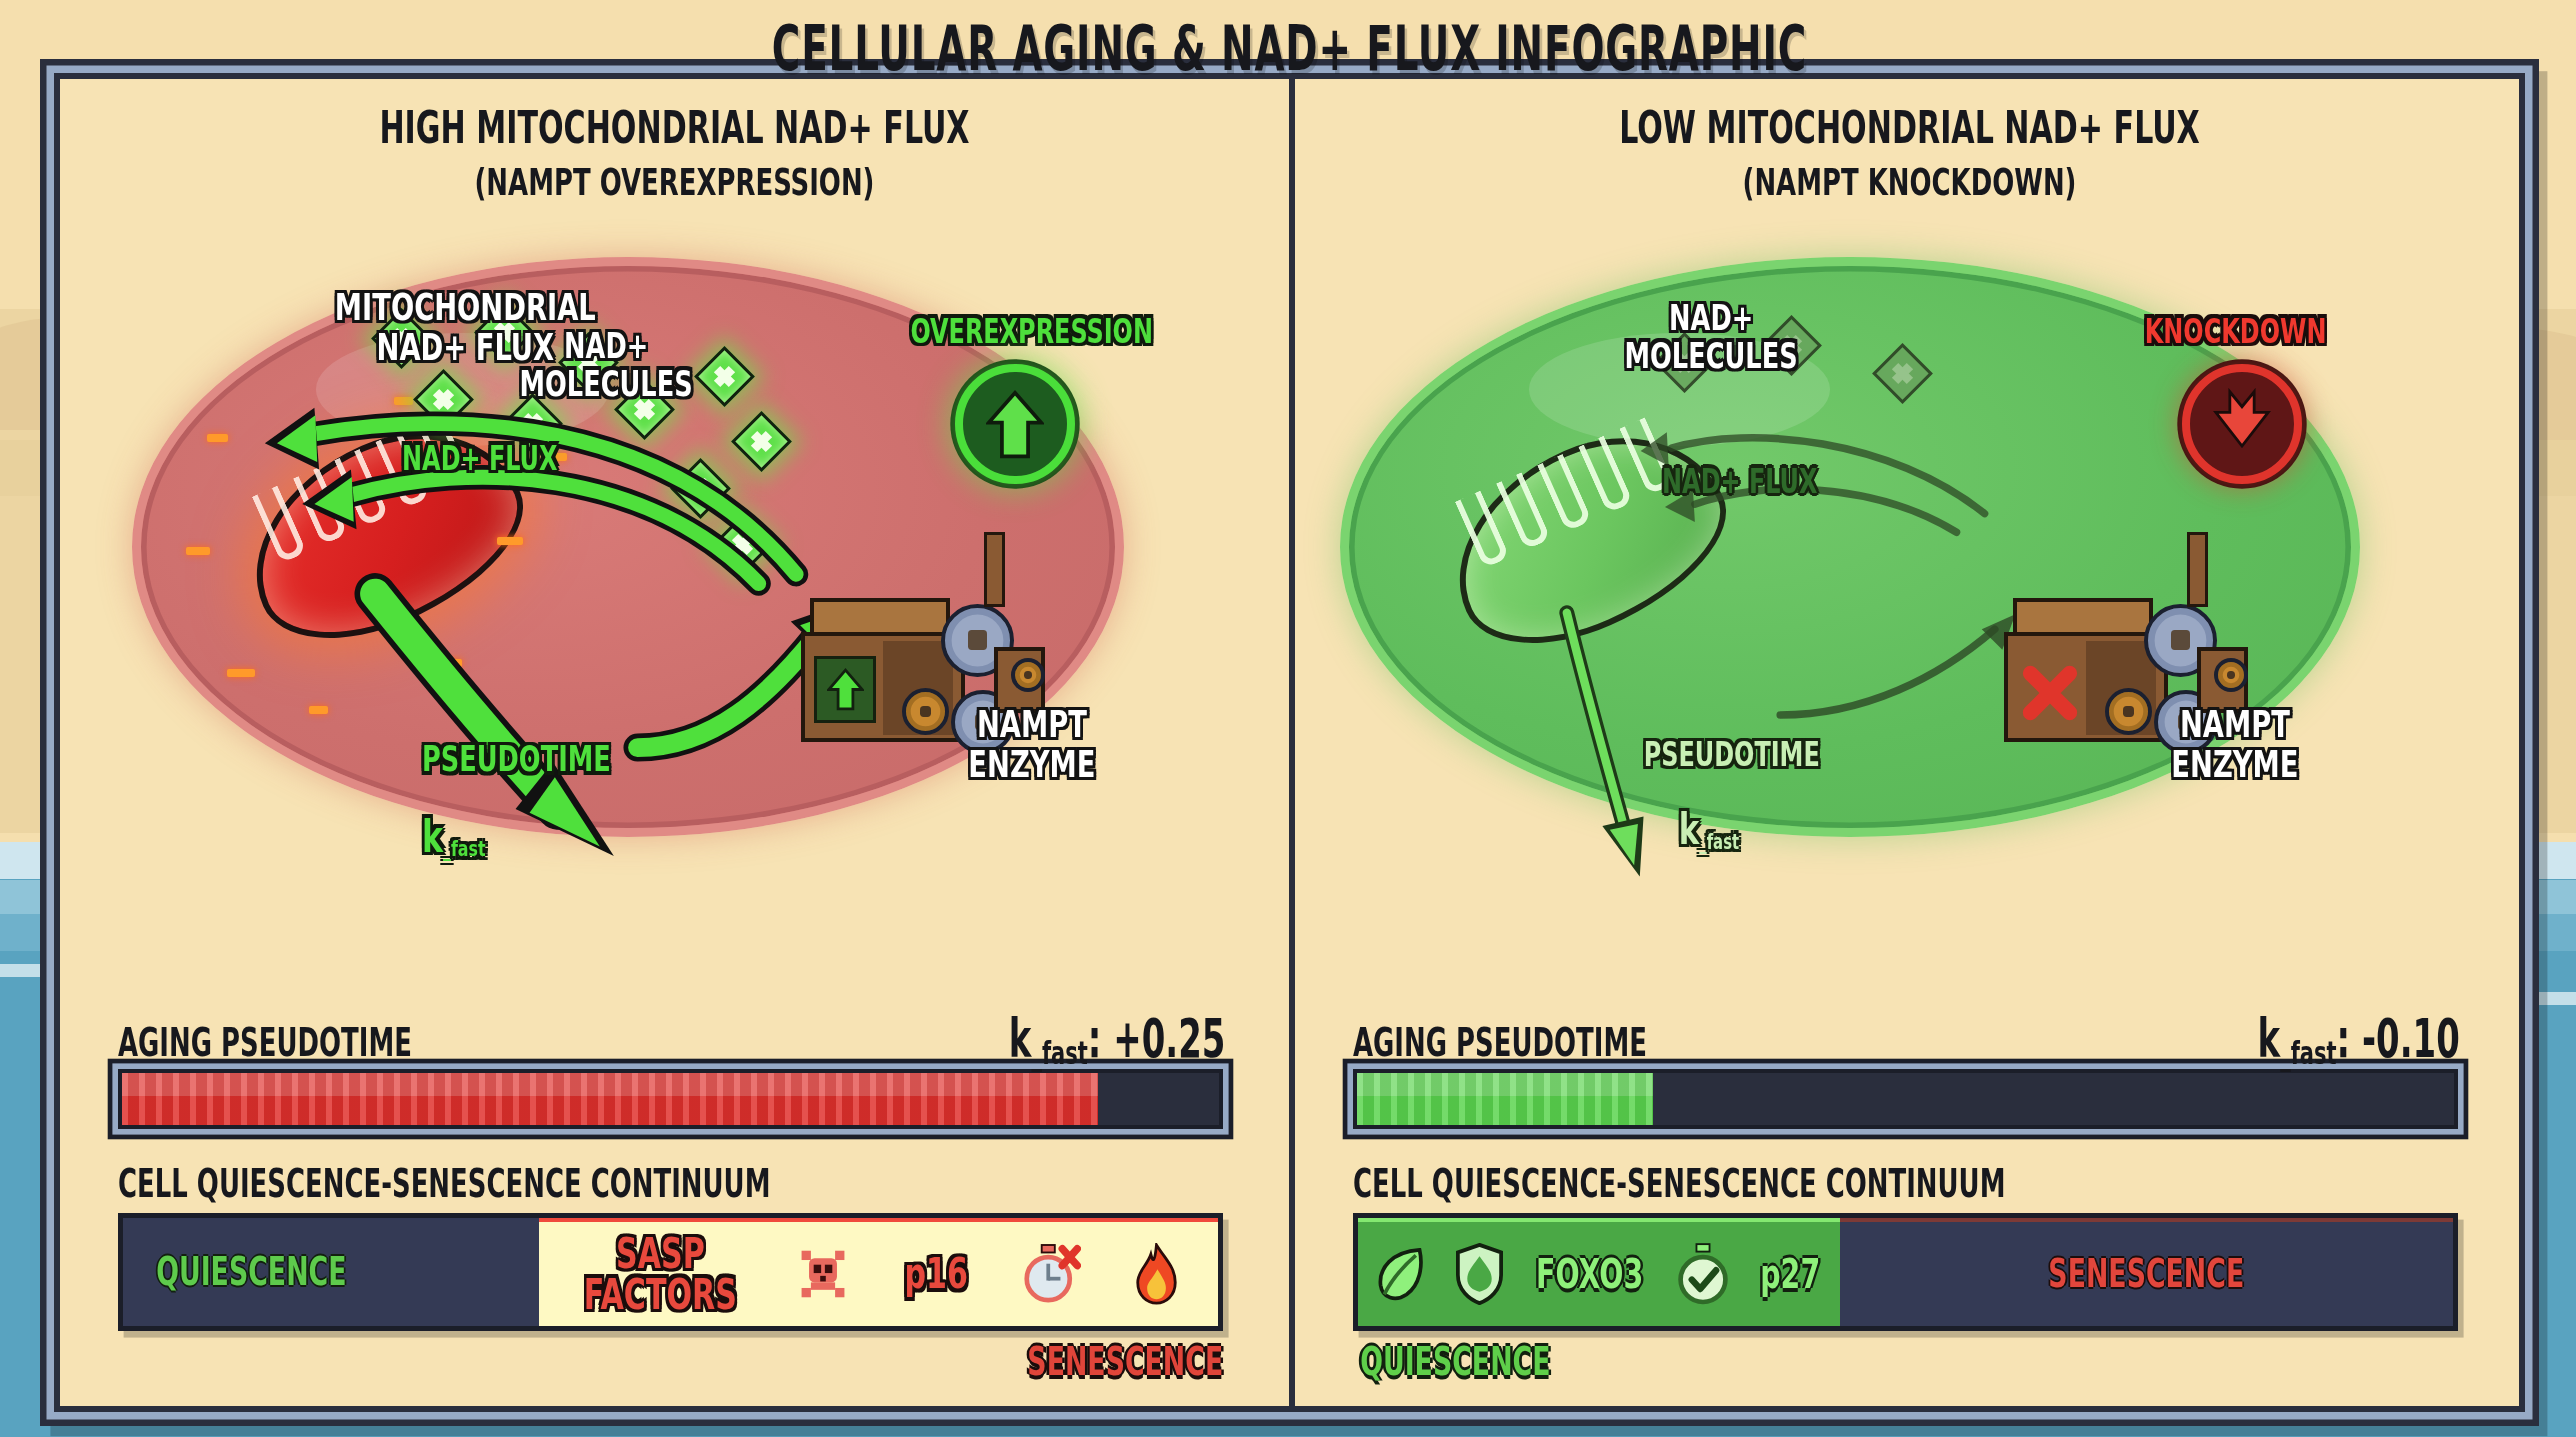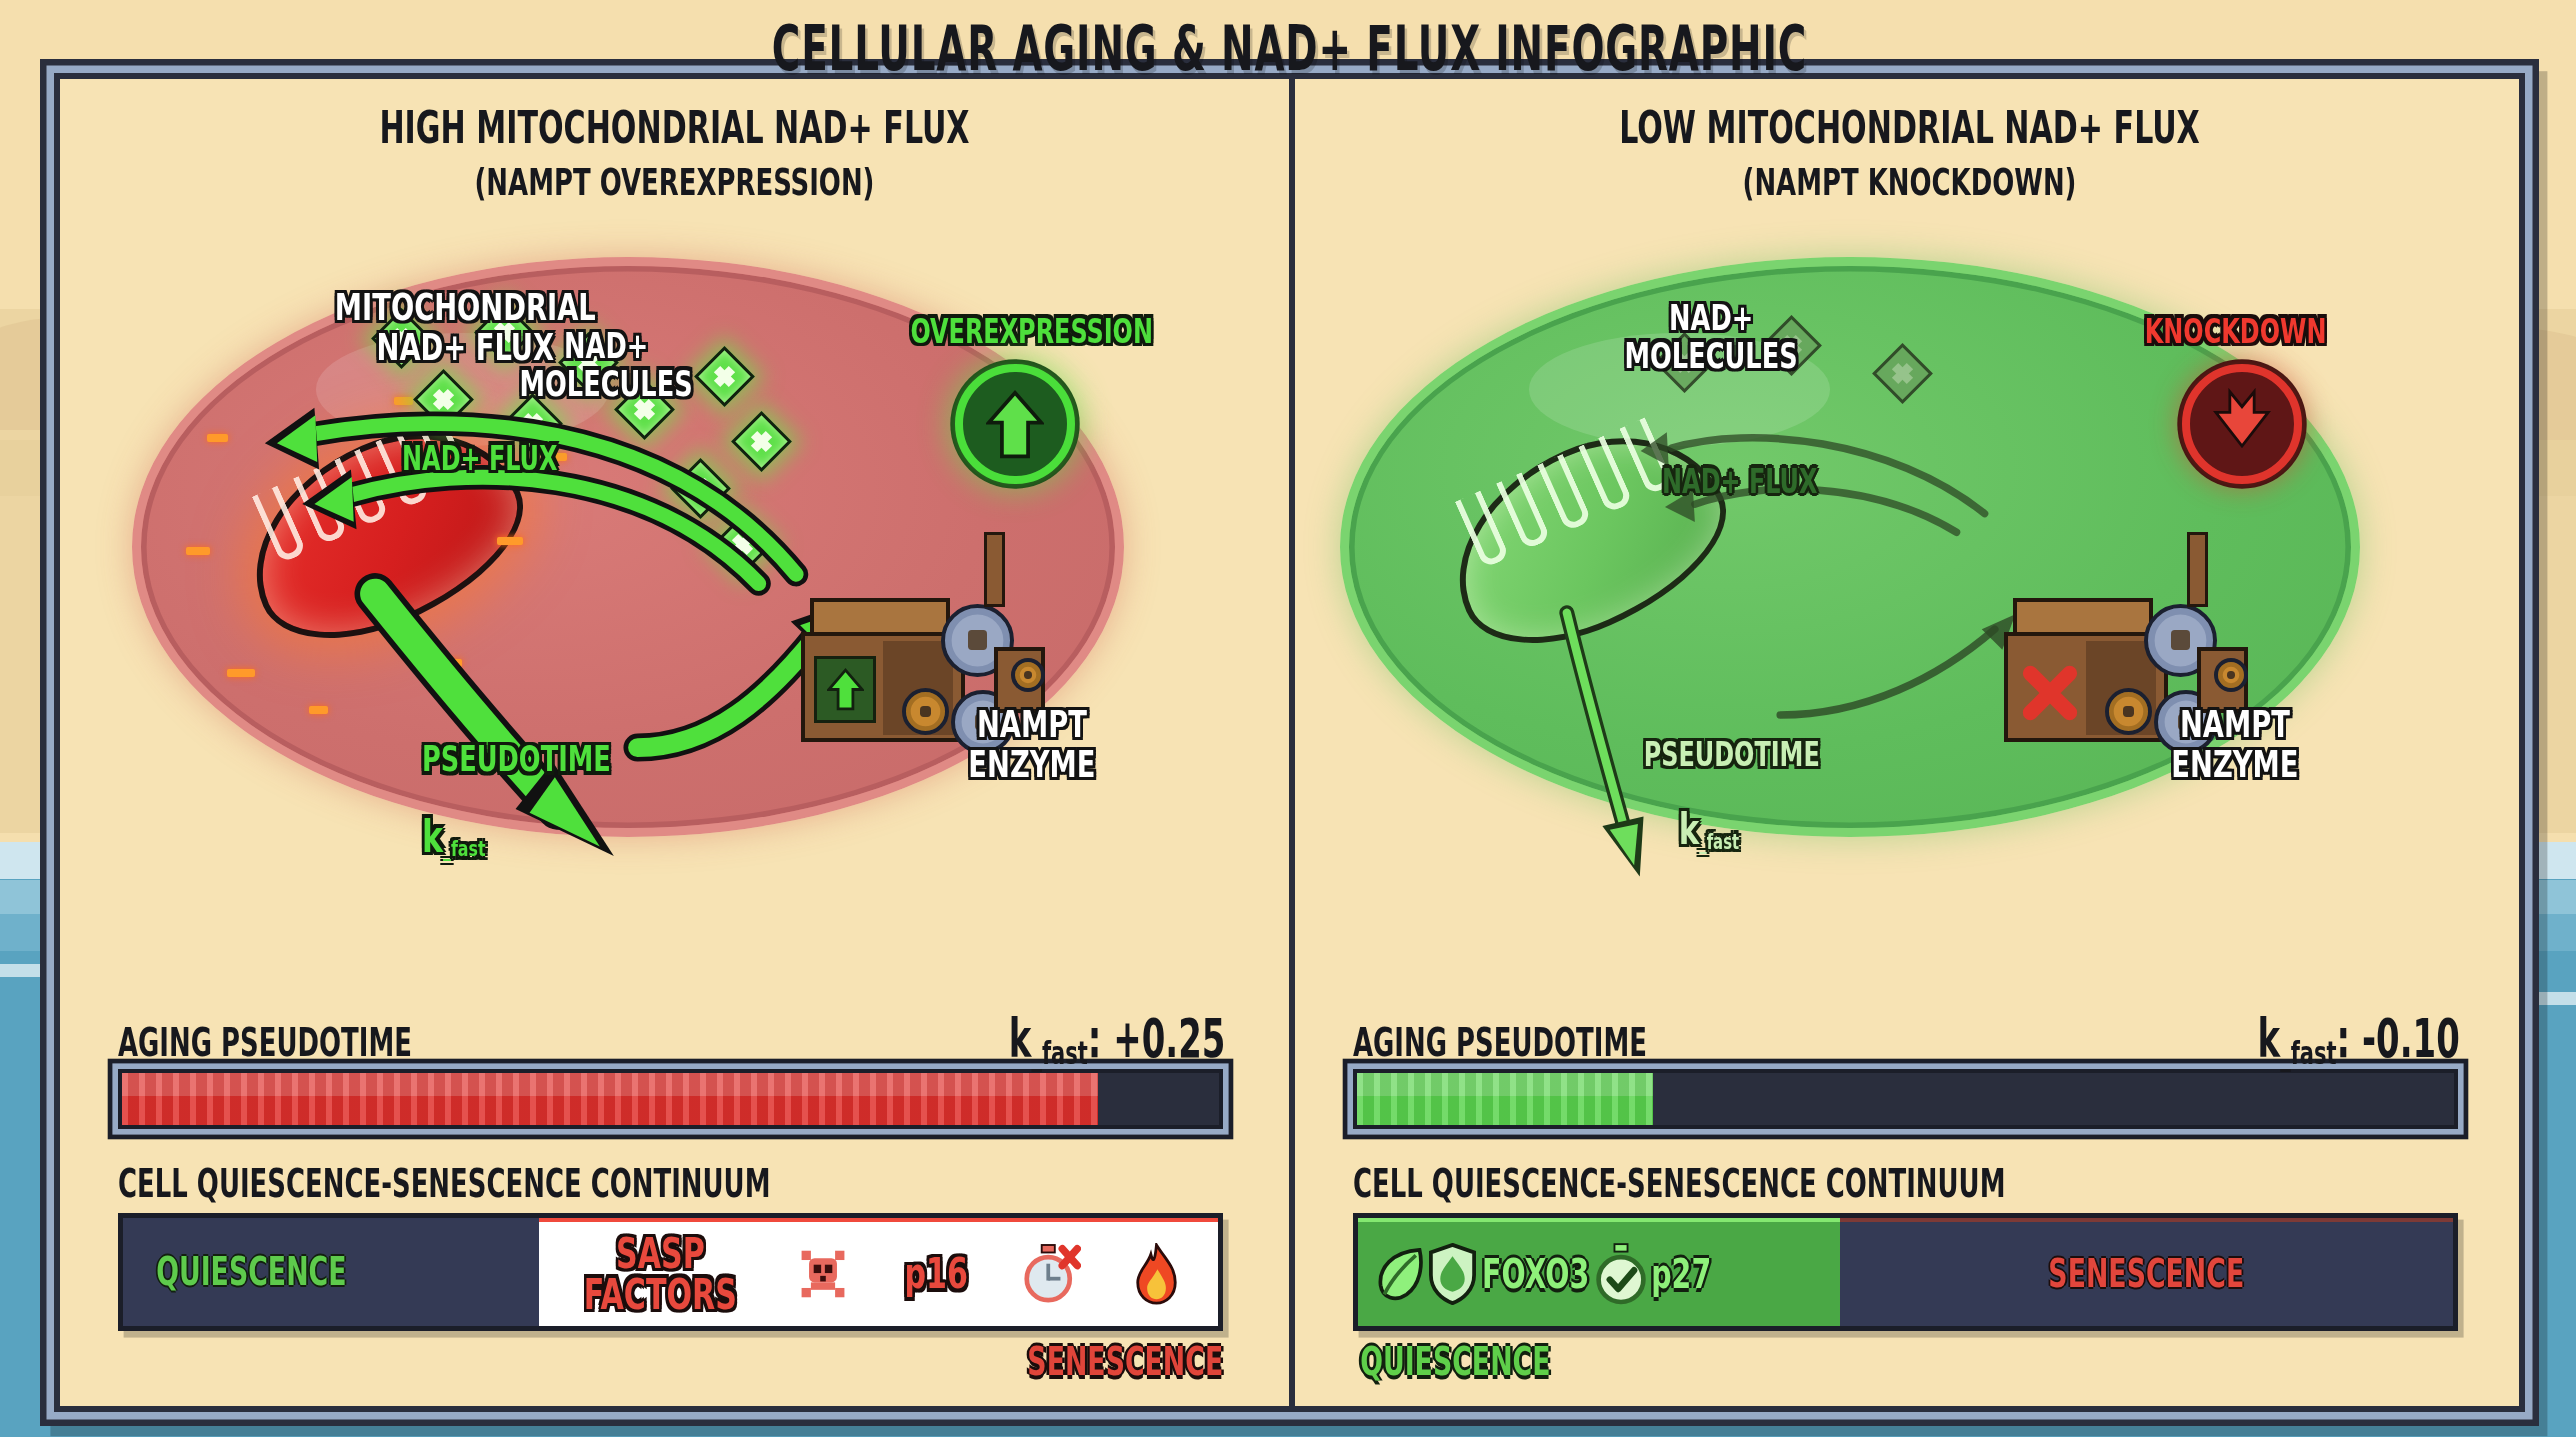--- a/index.html
+++ b/index.html
@@ -282,21 +282,21 @@
   .cont-outer {
     position:absolute; height:118px;
     background:#2e3147;
     border:5.6px solid #1b1e29;
     box-shadow: 5.6px 6.6px 0 rgba(0,0,0,.22);
     display:flex; overflow:hidden;
     z-index:11;
   }
   .cont-seg { position:relative; height:100%; display:flex; align-items:center; }
   .cont-seg.quies-dark { background:#343a55; }
-  .cont-seg.senes-red { background:#ffffff; border-top:4.7px solid #f04a3c; }
+  .cont-seg.senes-red { background:#fef9c3; border-top:4.7px solid #f04a3c; }
   .cont-seg.quies-green { background:#4aa845; border-top:4.7px solid #84e870; }
   .cont-seg.senes-dark { background:#343a55; border-top:4.7px solid #7e3a36; }
   .cont-text {
     font-family:"DejaVu Sans Condensed","Liberation Sans Narrow","Liberation Sans", sans-serif;
     font-weight:bold; font-size:32px;
     transform:scaleX(.93) scaleY(1.2);
   }
   .cont-text.green { color:#5ecb4c; text-shadow:-1.9px 0 0 #12200f,1.9px 0 0 #12200f,0 -1.9px 0 #12200f,0 1.9px 0 #12200f; }
   .cont-text.red { color:#e2463c; text-shadow:-1.9px 0 0 #1b0d0c,1.9px 0 0 #1b0d0c,0 -1.9px 0 #1b0d0c,0 1.9px 0 #1b0d0c; }
   .cont-text.redbig {
@@ -639,21 +639,21 @@
       <span>k</span><span class="sub-k">_fast</span><span>: -0.10</span>
     </div>
     <div class="bar-outer" style="left:58px; top:990px; width:1105px;">
       <div class="bar-fill green" style="width:27%;">
           <span class="gloss"></span>
         </div>
     </div>
 
     <div class="section-label" style="left:58px; top:1086px;">CELL QUIESCENCE-SENESCENCE CONTINUUM</div>
     <div class="cont-outer" style="left:58px; top:1134px; width:1105px;">
-      <div class="cont-seg quies-green" style="width:44%; justify-content:flex-start; padding:8px 17px;">
+      <div class="cont-seg quies-green" style="width:44%; justify-content:space-between; padding:8px 17px;">
         <span class="marker-icon">
           <svg width="52" height="60" viewBox="0 0 56 64">
             <path d="M48 6 C18 8, 4 26, 6 44 C8 58, 22 62, 34 54 C48 44, 52 24, 48 6 Z" fill="#8ff07c" stroke="#12200f" stroke-width="4"></path>
             <path d="M44 12 C30 24, 18 38, 10 54" stroke="#2f6b28" stroke-width="4" fill="none"></path>
           </svg>
         </span>
         <span class="marker-icon">
           <svg width="51" height="62" viewBox="0 0 54 66">
             <path d="M27 2 L50 10 L50 34 C50 50, 38 60, 27 64 C16 60, 4 50, 4 34 L4 10 Z" fill="#cdf3c2" stroke="#12200f" stroke-width="4"></path>
             <path d="M27 14 C20 24, 14 30, 14 38 C14 46, 20 50, 27 52 C34 50, 40 46, 40 38 C40 30, 34 24, 27 14 Z" fill="#4aa845"></path>

